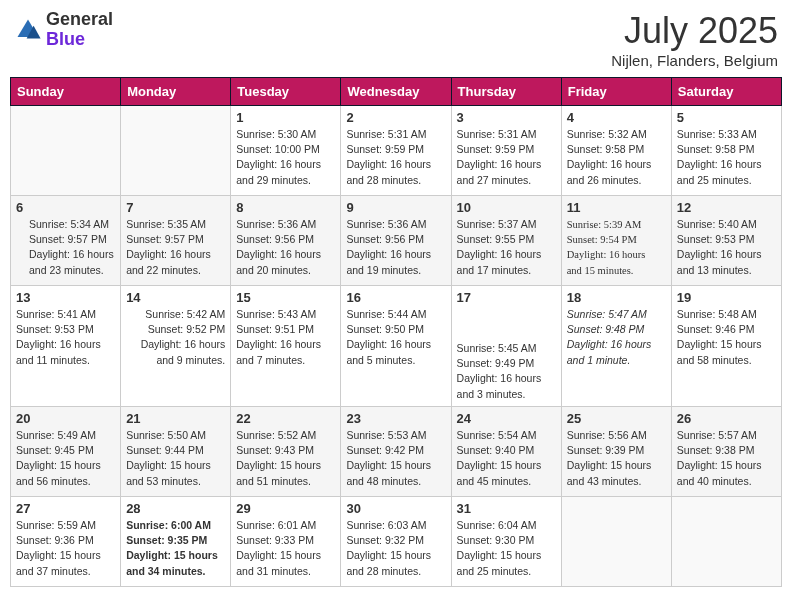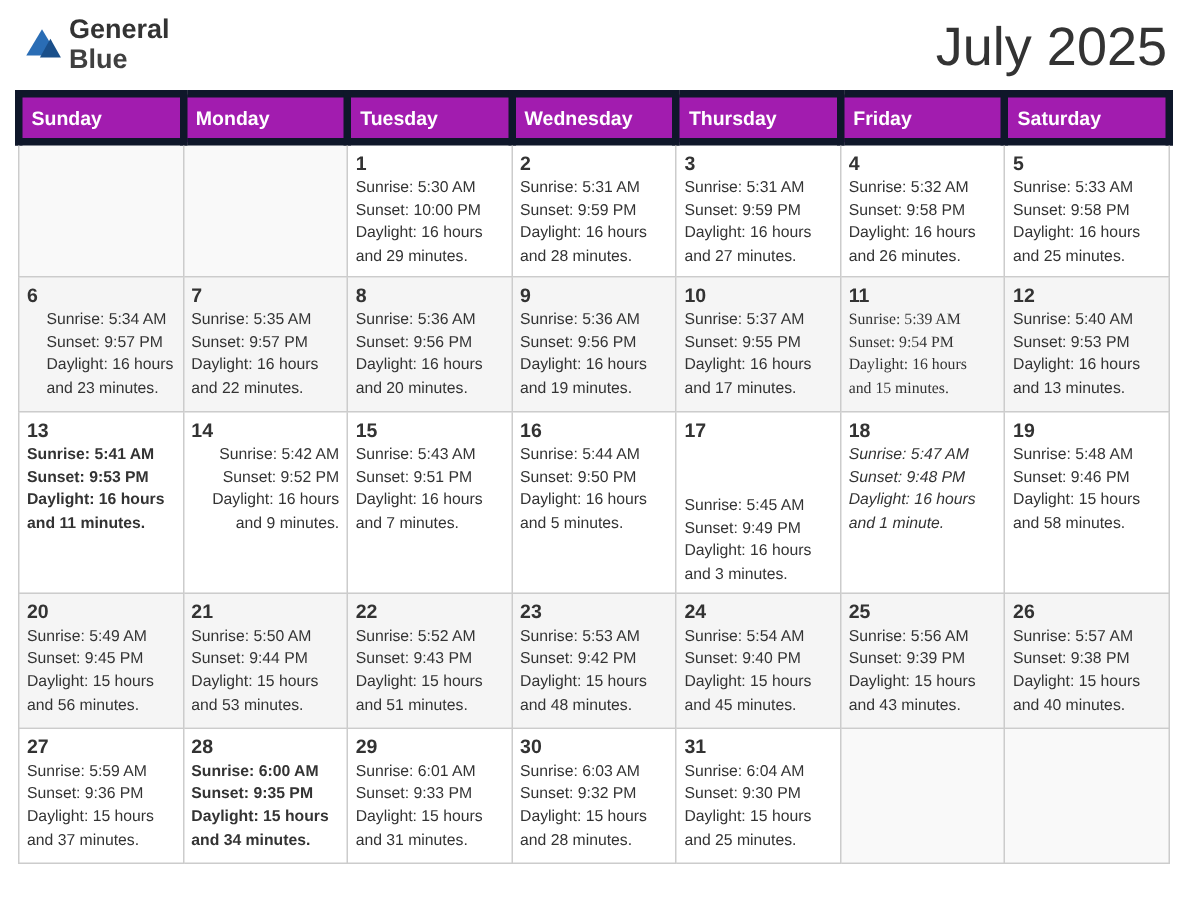--- a/index.html
+++ b/index.html
@@ -28,21 +28,21 @@
       line-height: 1.1;
     }
     .logo-general {
       font-size: 18px;
       font-weight: bold;
       color: #333;
     }
     .logo-blue {
       font-size: 18px;
       font-weight: bold;
-      color: #404040;
+      color: #6d28d9;
     }
     .logo-icon {
       width: 28px;
       height: 28px;
     }
     .title-block {
       text-align: right;
     }
     .month-year {
       font-size: 36px;
@@ -52,27 +52,27 @@
     .location {
       font-size: 15px;
       color: #333;
     }
     .calendar {
       width: 100%;
       border-collapse: collapse;
       border: 1px solid #ccc;
     }
     .calendar th {
-      background-color: #a21caf;
+      background-color: #be185d;
       color: #fff;
       text-align: left;
       padding: 6px 6px;
       font-size: 13px;
       font-weight: bold;
-      border: 5px solid #0f172a;
+      border: 1px solid #0f172a;
     }
     .calendar td {
       border: 1px solid #ccc;
       vertical-align: top;
       padding: 4px 5px;
       width: calc(100% / 7);
       height: 90px;
       background: #fff;
       font-size: 11px;
       color: #333;
@@ -105,20 +105,21 @@
       <polygon points="20,5 35,30 5,30" fill="#2a6db5"></polygon>
       <polygon points="28,14 38,32 18,32" fill="#1a4f8a"></polygon>
     </svg>
     <div class="logo-text">
       <span class="logo-general">General</span>
       <span class="logo-blue">Blue</span>
     </div>
   </div>
   <div class="title-block">
     <div class="month-year">July 2025</div>
+    <div class="location">Nijlen, Flanders, Belgium</div>
   </div>
 </div>
 
 <table class="calendar">
   <thead>
     <tr>
     <th>Sunday</th>
         <th>Monday</th>
         <th>Tuesday</th>
         <th>Wednesday</th>
@@ -214,21 +215,21 @@
           <span class="day-num">12</span>
           <div class="day-detail" style="white-space: pre-line;">Sunrise: 5:40 AM
 Sunset: 9:53 PM
 Daylight: 16 hours
 and 13 minutes.</div>
         </td>
       </tr>
       <tr>
         <td>
           <span class="day-num">13</span>
-          <div class="day-detail" style="white-space: pre-line; font-weight: bold;">Sunrise: 5:41 AM
+          <div class="day-detail" style="white-space: pre-line;">Sunrise: 5:41 AM
 Sunset: 9:53 PM
 Daylight: 16 hours
 and 11 minutes.</div>
         </td>
         <td>
           <span class="day-num">14</span>
           <div class="day-detail" style="white-space: pre-line; text-align: right;">Sunrise: 5:42 AM
 Sunset: 9:52 PM
 Daylight: 16 hours
 and 9 minutes.</div>

